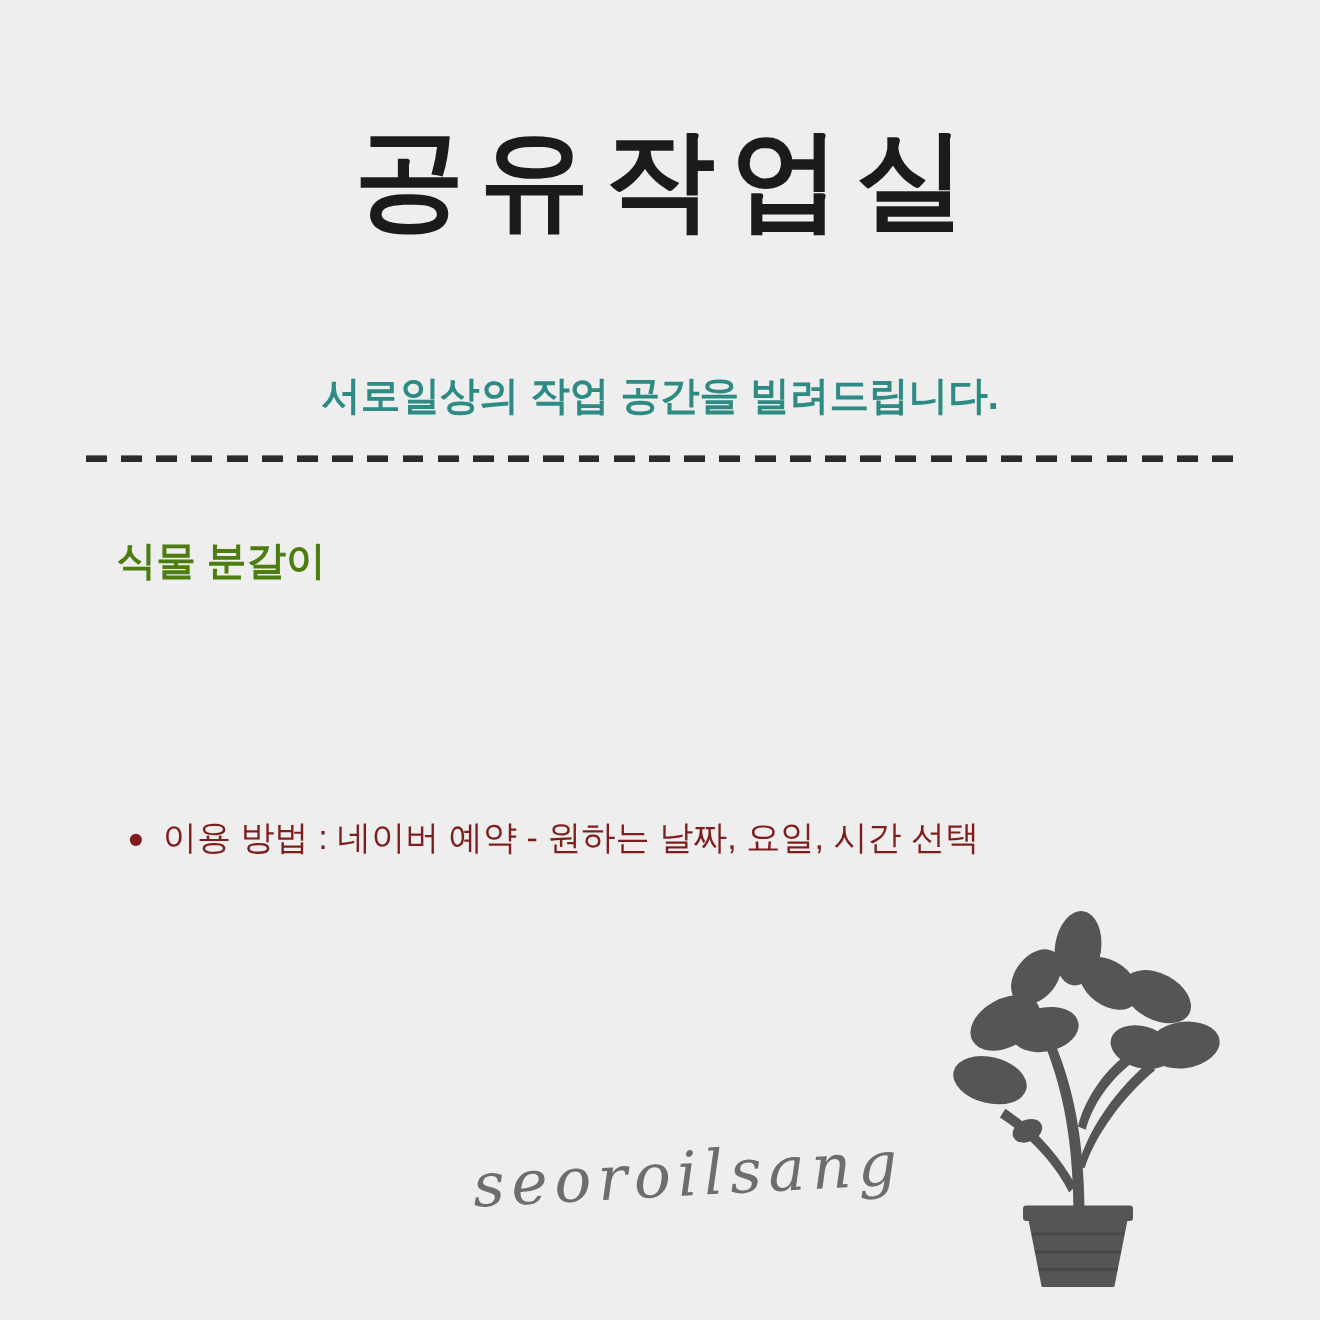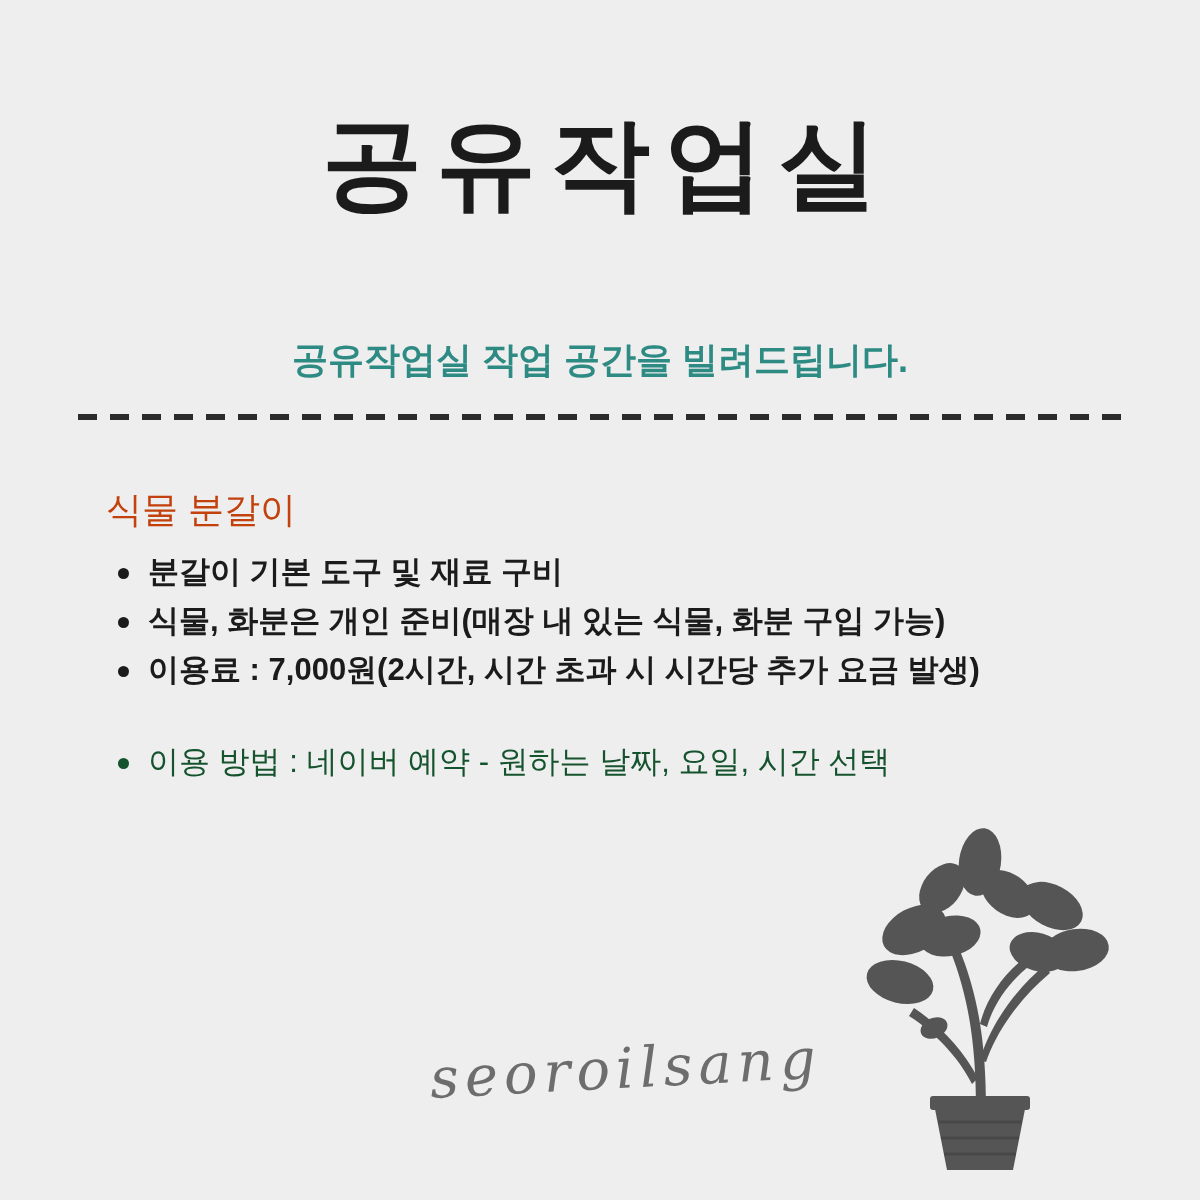--- a/index.html
+++ b/index.html
@@ -65,22 +65,22 @@
       rgba(0,0,0,0) 32px
     );
   }
 
   
   .section-heading {
     position: absolute;
     top: 486px;
     left: 106px;
     font-size: 36px;
-    font-weight: normal;
-    color: #c2410c;
+    font-weight: bold;
+    color: #4d7c0f;
   }
 
   
   ul.bullets {
     list-style: none;
     margin: 0;
     padding: 0;
   }
   ul.bullets li {
     position: relative;
@@ -108,21 +108,21 @@
     font-weight: bold;
   }
   .list-primary li {
     margin-bottom: 5px;
   }
 
   .list-secondary {
     position: absolute;
     top: 740px;
     left: 106px;
-    color: #14532d;
+    color: #7f1d1d;
     font-weight: normal;
     text-align: right;
   }
   .list-secondary li {
     margin-bottom: 11px;
   }
 
   
   .signature {
     position: absolute;
@@ -146,37 +146,26 @@
     height: 360px;
   }
 </style>
 </head>
 <body>
 
 <div class="poster">
 
   <div class="title">공유작업실</div>
 
-  <div class="subtitle">공유작업실 작업 공간을 빌려드립니다.</div>
+  <div class="subtitle">서로일상의 작업 공간을 빌려드립니다.</div>
 
   <div class="divider"></div>
 
   <div class="section-heading">식물 분갈이</div>
 
-  <ul class="bullets list-primary">
-    <li>
-      <span>분갈이 기본 도구 및 재료 구비</span>
-    </li>
-    <li>
-      <span>식물, 화분은 개인 준비(매장 내 있는 식물, 화분 구입 가능)</span>
-    </li>
-    <li>
-      <span>이용료 : 7,000원(2시간, 시간 초과 시 시간당 추가 요금 발생)</span>
-    </li>
-  </ul>
 
   <ul class="bullets list-secondary">
     <li>
       <span>이용 방법 : 네이버 예약 - 원하는 날짜, 요일, 시간 선택</span>
     </li>
   </ul>
 
   <div class="signature">seoroilsang</div>
 
   <svg class="plant" viewBox="0 0 300 360">

